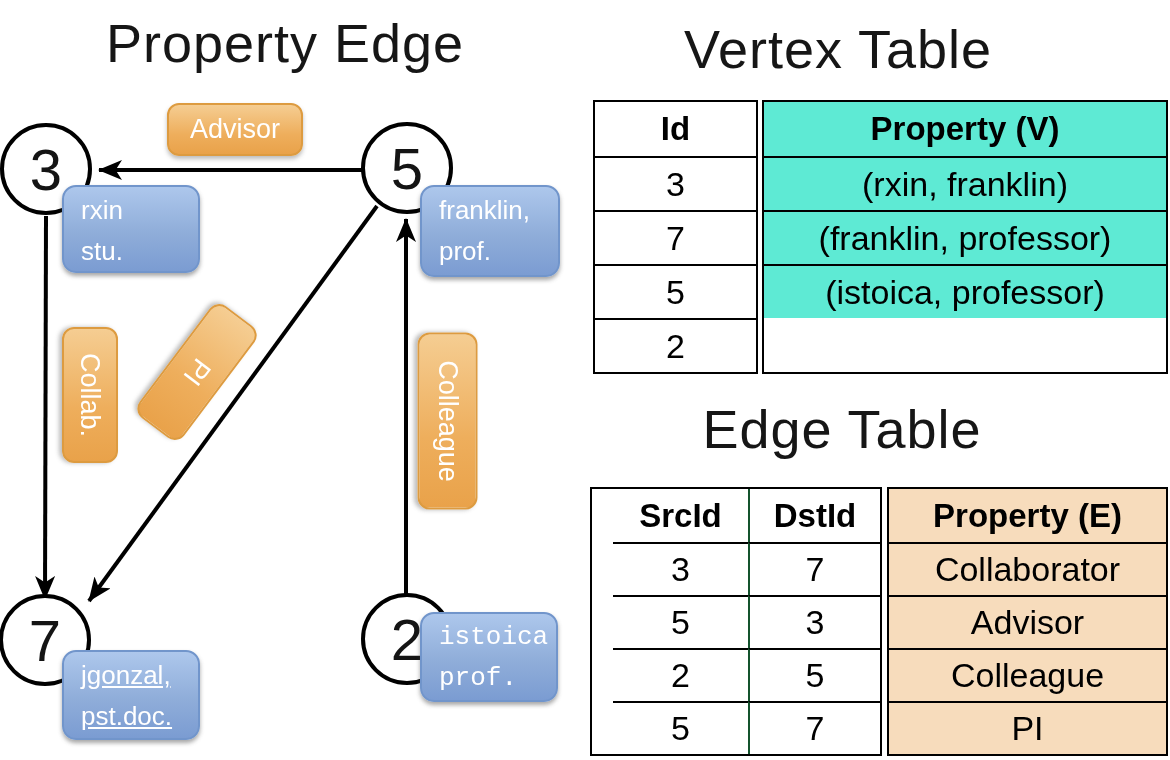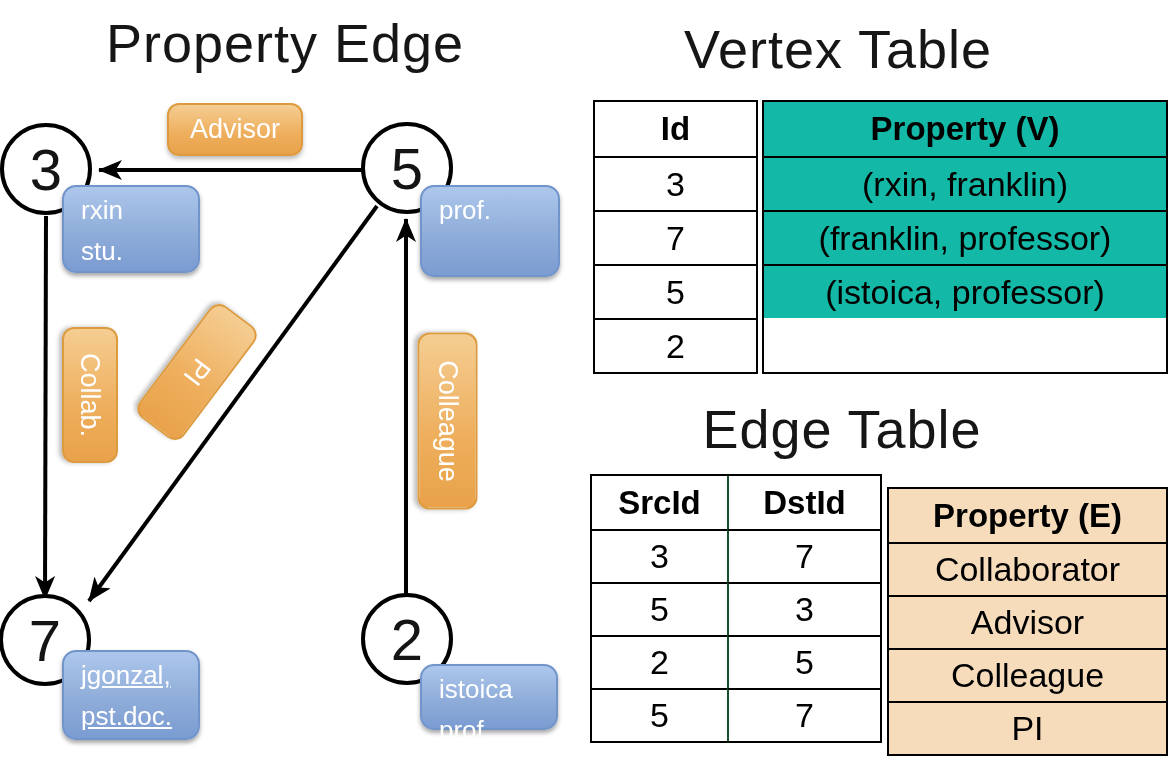--- a/index.html
+++ b/index.html
@@ -26,51 +26,51 @@
   #circle-2{left:361px;top:593px;}
 
   .vprop{position:absolute;z-index:3;border-radius:14px;
          background:linear-gradient(180deg,#adc7ec 0%,#8fadd9 55%,#7b9cd2 100%);
          border:2px solid #7195cb;box-shadow:0 3px 4px rgba(60,60,60,.45);
          color:#fff;font-size:26px;line-height:41px;
          padding:3px 6px 0 17px;box-sizing:border-box;}
   #prop-rxin    {left:62px; top:185px;width:138px;height:88px;}
   #prop-franklin{left:420px;top:185px;width:140px;height:92px;}
   #prop-jgonzal {left:62px; top:650px;width:138px;height:90px;text-decoration:underline;}
-  #prop-istoica {left:420px;top:664px;width:138px;height:66px;}
+  #prop-istoica {left:420px;top:612px;width:138px;height:90px;font-family:Liberation Mono, monospace;}
 
   .elabel{position:absolute;z-index:3;border-radius:12px;color:#fff;
           display:flex;align-items:center;justify-content:center;
           font-size:27px;box-sizing:border-box;
           border:2px solid #dd9b40;box-shadow:0 3px 4px rgba(90,90,90,.4);}
   .elabel.flat{background:linear-gradient(180deg,#f5cd92 0%,#eeae5c 60%,#e9a24a 100%);}
   .elabel.rot {background:linear-gradient(to right,#f5cd92 0%,#eeae5c 60%,#e9a24a 100%);}
   #elabel-advisor  {left:167px;top:103px;width:136px;height:53px;}
   #elabel-collab   {left:22px; top:367px;width:136px;height:56px;transform:rotate(90deg);}
   #elabel-colleague{left:359px;top:391px;width:177px;height:60px;transform:rotate(90deg);}
   #elabel-pi       {left:127px;top:344px;width:140px;height:56px;transform:rotate(127deg);}
 
   
   .tbl-col{position:absolute;box-sizing:border-box;border:2px solid #000;
            display:grid;}
   .cell{display:flex;align-items:center;justify-content:center;
         border-top:2px solid #000;font-size:34px;color:#000;box-sizing:border-box;}
   .cell.first{border-top:none;}
   .cell.hdr{font-weight:700;font-size:33px;}
-  .blue-fill{background:#14b8a6;}
+  .blue-fill{background:#5eead4;}
   .tan-fill{background:#f7dcbc;}
 
   
   #vt-id  {left:593px;top:100px;width:165px;height:274px;grid-template-rows:repeat(5,1fr);}
   #vt-prop{left:762px;top:100px;width:406px;height:274px;grid-template-rows:repeat(5,1fr);}
 
   
-  #et-src {left:590px;top:474px;width:292px;height:269px;
+  #et-src {left:590px;top:487px;width:292px;height:269px;
            grid-template-columns:135px 1fr;grid-template-rows:repeat(5,1fr);
-           grid-auto-flow:row;}
+           grid-auto-flow:row;padding-left:21px;}
   #et-src .cell.c2{border-left:2px solid #14532d;}
   #et-prop{left:887px;top:487px;width:281px;height:269px;grid-template-rows:repeat(5,1fr);}
 </style>
 </head>
 <body>
 
 <div class="big-title" id="pg-title">Property Edge</div>
 <div class="big-title" id="vt-title">Vertex Table</div>
 <div class="big-title" id="et-title">Edge Table</div>
 
@@ -97,20 +97,21 @@
 </div>
 <div class="vcircle" id="circle-2">
   <span>2</span>
 </div>
 
 <div class="vprop" id="prop-rxin">
   <div>rxin</div>
   <div>stu.</div>
 </div>
 <div class="vprop" id="prop-franklin">
+  <div>franklin,</div>
   <div>prof.</div>
 </div>
 <div class="vprop" id="prop-jgonzal">
   <div>jgonzal,</div>
   <div>pst.doc.</div>
 </div>
 <div class="vprop" id="prop-istoica">
   <div>istoica</div>
   <div>prof.</div>
 </div>

